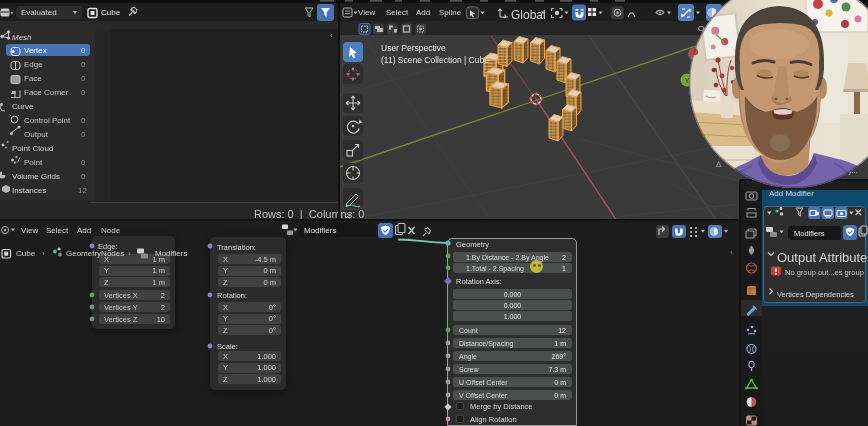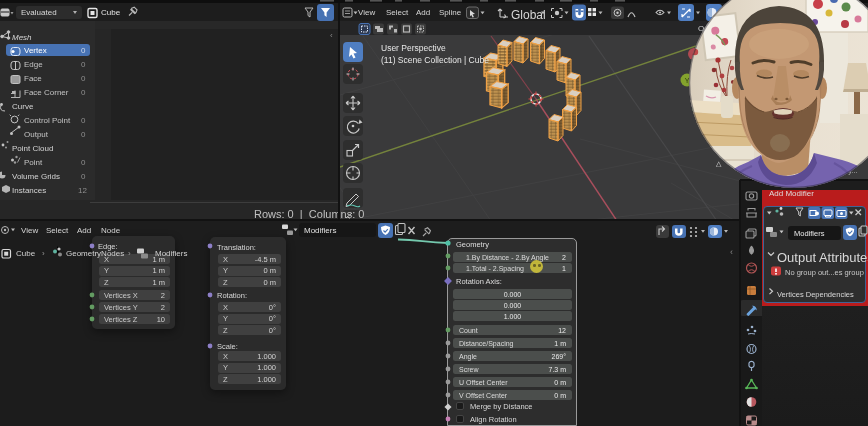--- a/index.html
+++ b/index.html
@@ -505,21 +505,21 @@
         <circle cx="448" cy="135" r="2.4" fill="#9a9a9a"></circle>
         <circle cx="448" cy="148" r="2.4" fill="#9a9a9a"></circle>
         <circle cx="448" cy="161" r="2.4" fill="#9a9a9a"></circle>
         <circle cx="448" cy="174" r="2.4" fill="#9a9a9a"></circle>
         <rect x="445.5" y="183.5" width="5" height="5" fill="#d0d0d0" transform="rotate(45 448 186)"></rect>
         <circle cx="448" cy="198" r="2.4" fill="#c77fb4"></circle>
       </g>
     </svg>
   </div>
 
-  <div class="abs" id="properties" style="left:740px;top:180px;width:128px;height:246px;background:#b91c1c;">
+  <div class="abs" id="properties" style="left:740px;top:180px;width:128px;height:246px;background:#0c4a6e;">
     <div class="abs" style="left:22px;top:126px;width:106px;height:120px;background:linear-gradient(#1f1f1f,#1b1b1b);"></div>
     <div class="abs" style="left:0;top:0;width:128px;height:10px;background:#1d1d1d;"></div>
     <div class="abs" style="left:0;top:10px;width:22px;height:236px;background:#191919;"></div>
     <div class="abs" style="left:0;top:120px;width:22px;height:16px;background:#2b2b2b;border-radius:3px 0 0 3px;"></div>
     <div class="t" style="left:29px;top:9px;color:#dedede;font-size:8px;">Add Modifier</div>
 
     <div class="abs" style="left:23px;top:26px;width:103px;height:97px;background:#2e2e2e;border:1px solid #3f6496;border-radius:4px;"></div>
     <div class="t" style="left:37px;top:70px;color:#d8d8d8;font-size:13px;">Output Attributes</div>
     <div class="t" style="left:45px;top:88px;color:#c8c8c8;font-size:7.5px;">No group out...es group</div>
     <div class="t" style="left:37px;top:110px;color:#d8d8d8;font-size:7.5px;">Vertices Dependencies</div>

